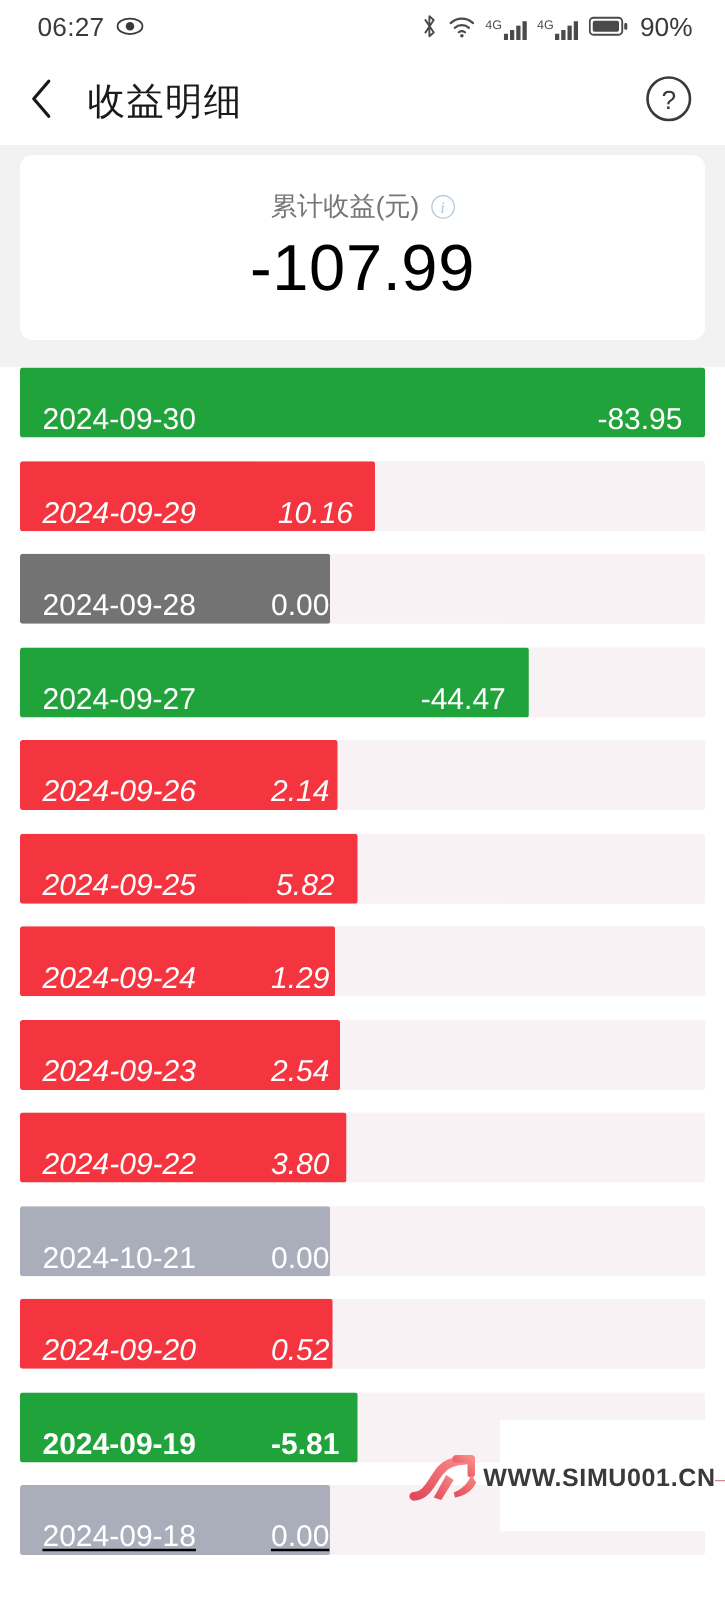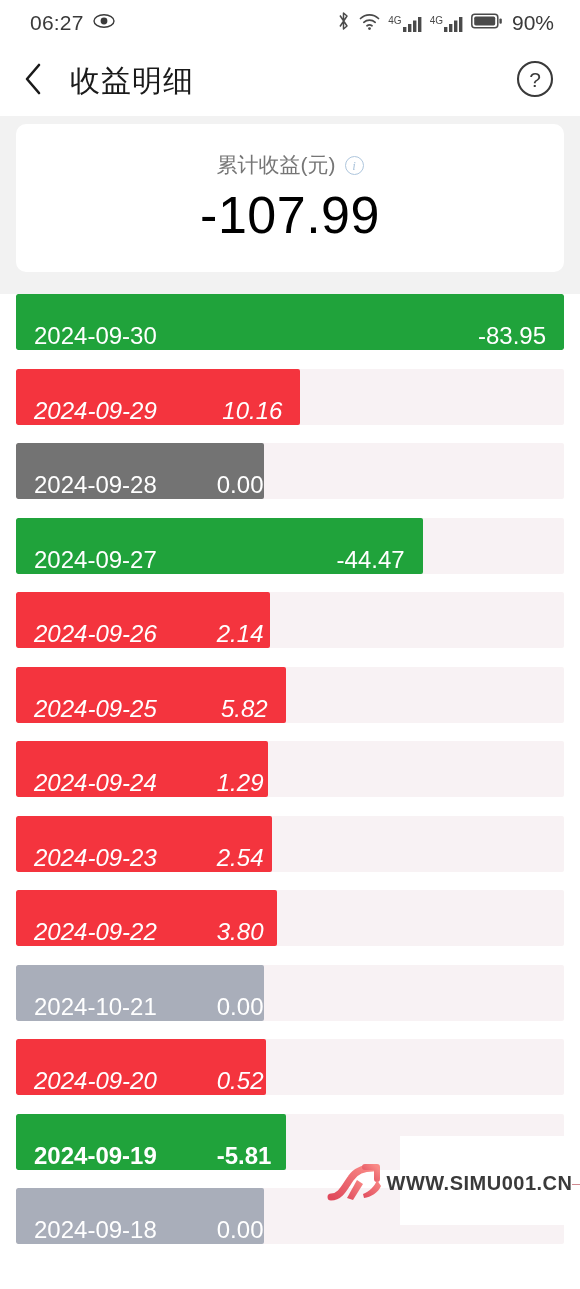--- a/index.html
+++ b/index.html
@@ -376,21 +376,21 @@
         <span class="bar-amount">0.52</span>
       </div>
     </div>
     <div class="bar-row">
       <div class="bar-fill neg" style="width: 49.2%; background: rgb(32, 163, 59); font-weight: bold;">
         <span class="bar-date">2024-09-19</span>
         <span class="bar-amount">-5.81</span>
       </div>
     </div>
     <div class="bar-row">
-      <div class="bar-fill zero" style="width: 45.3%; background: rgb(169, 174, 186);">
+      <div class="bar-fill zero" style="width: 45.3%; background: rgb(169, 174, 186); text-decoration: underline;">
         <span class="bar-date">2024-09-18</span>
         <span class="bar-amount">0.00</span>
       </div>
     </div>
   </div>
 
 <div class="watermark">
   <div class="wm-logo">
     <svg width="62" height="38" viewBox="0 0 62 38">
       <defs>

